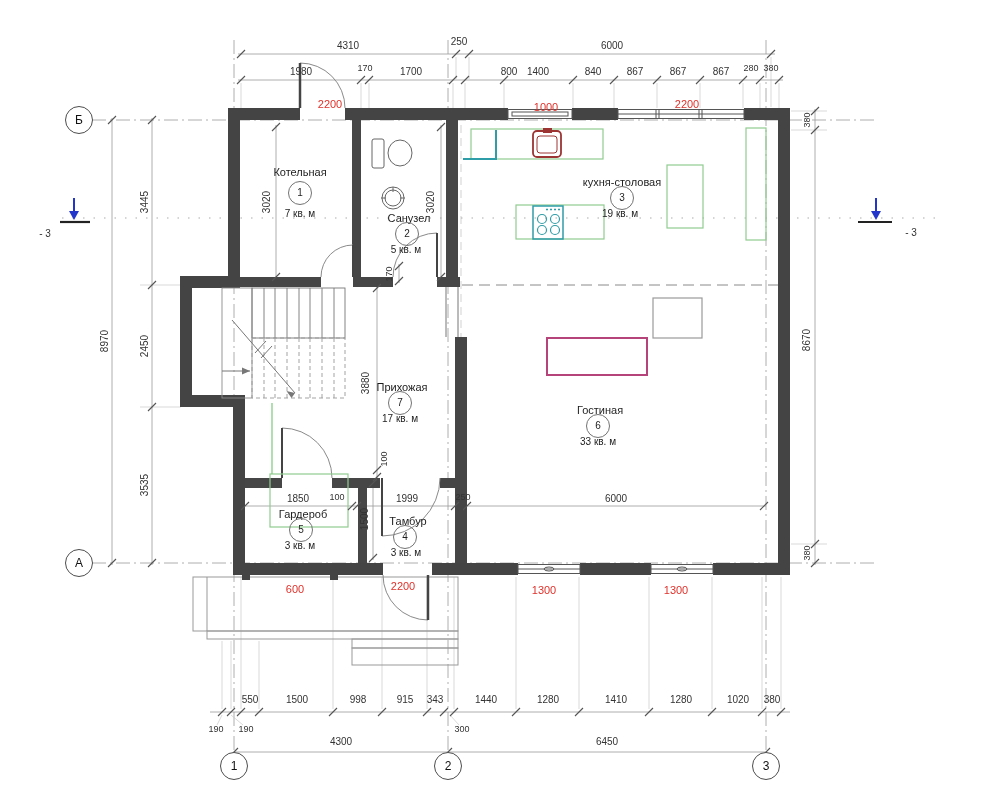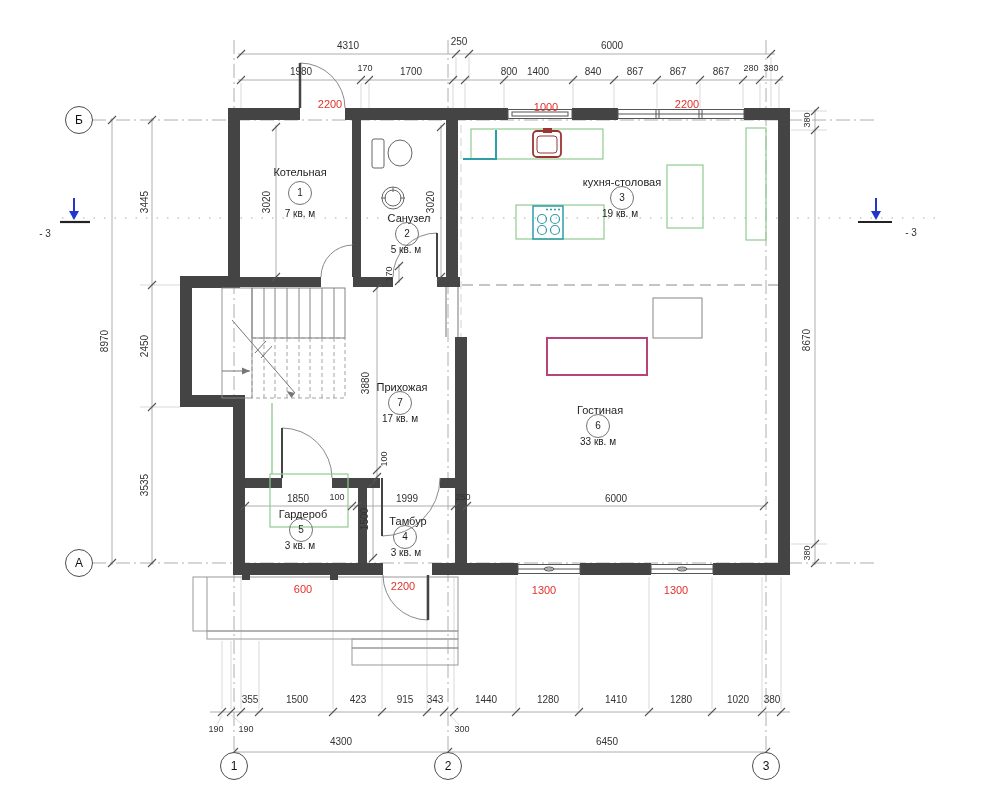--- a/index.html
+++ b/index.html
@@ -237,28 +237,28 @@
 <div class="L V S" style="left:389px;top:274px">170</div>
 <div class="L V" style="left:366px;top:383px">3880</div>
 <div class="L V S" style="left:384px;top:459px">100</div>
 <div class="L V" style="left:365px;top:519px">1500</div>
 <div class="L" style="left:298px;top:499px">1850</div>
 <div class="L S" style="left:337px;top:497px">100</div>
 <div class="L" style="left:407px;top:499px">1999</div>
 <div class="L S" style="left:463px;top:497px">250</div>
 <div class="L" style="left:616px;top:499px">6000</div>
 
-<div class="L R" style="left:303px;top:589px">600</div>
+<div class="L R" style="left:295px;top:589px">600</div>
 <div class="L R" style="left:403px;top:586px">2200</div>
 <div class="L R" style="left:544px;top:590px">1300</div>
 <div class="L R" style="left:676px;top:590px">1300</div>
 
-<div class="L" style="left:250px;top:700px">355</div>
+<div class="L" style="left:250px;top:700px">550</div>
 <div class="L" style="left:297px;top:700px">1500</div>
-<div class="L" style="left:358px;top:700px">423</div>
+<div class="L" style="left:358px;top:700px">998</div>
 <div class="L" style="left:405px;top:700px">915</div>
 <div class="L" style="left:435px;top:700px">343</div>
 <div class="L" style="left:486px;top:700px">1440</div>
 <div class="L" style="left:548px;top:700px">1280</div>
 <div class="L" style="left:616px;top:700px">1410</div>
 <div class="L" style="left:681px;top:700px">1280</div>
 <div class="L" style="left:738px;top:700px">1020</div>
 <div class="L" style="left:772px;top:700px">380</div>
 
 <div class="L S" style="left:216px;top:729px">190</div>

